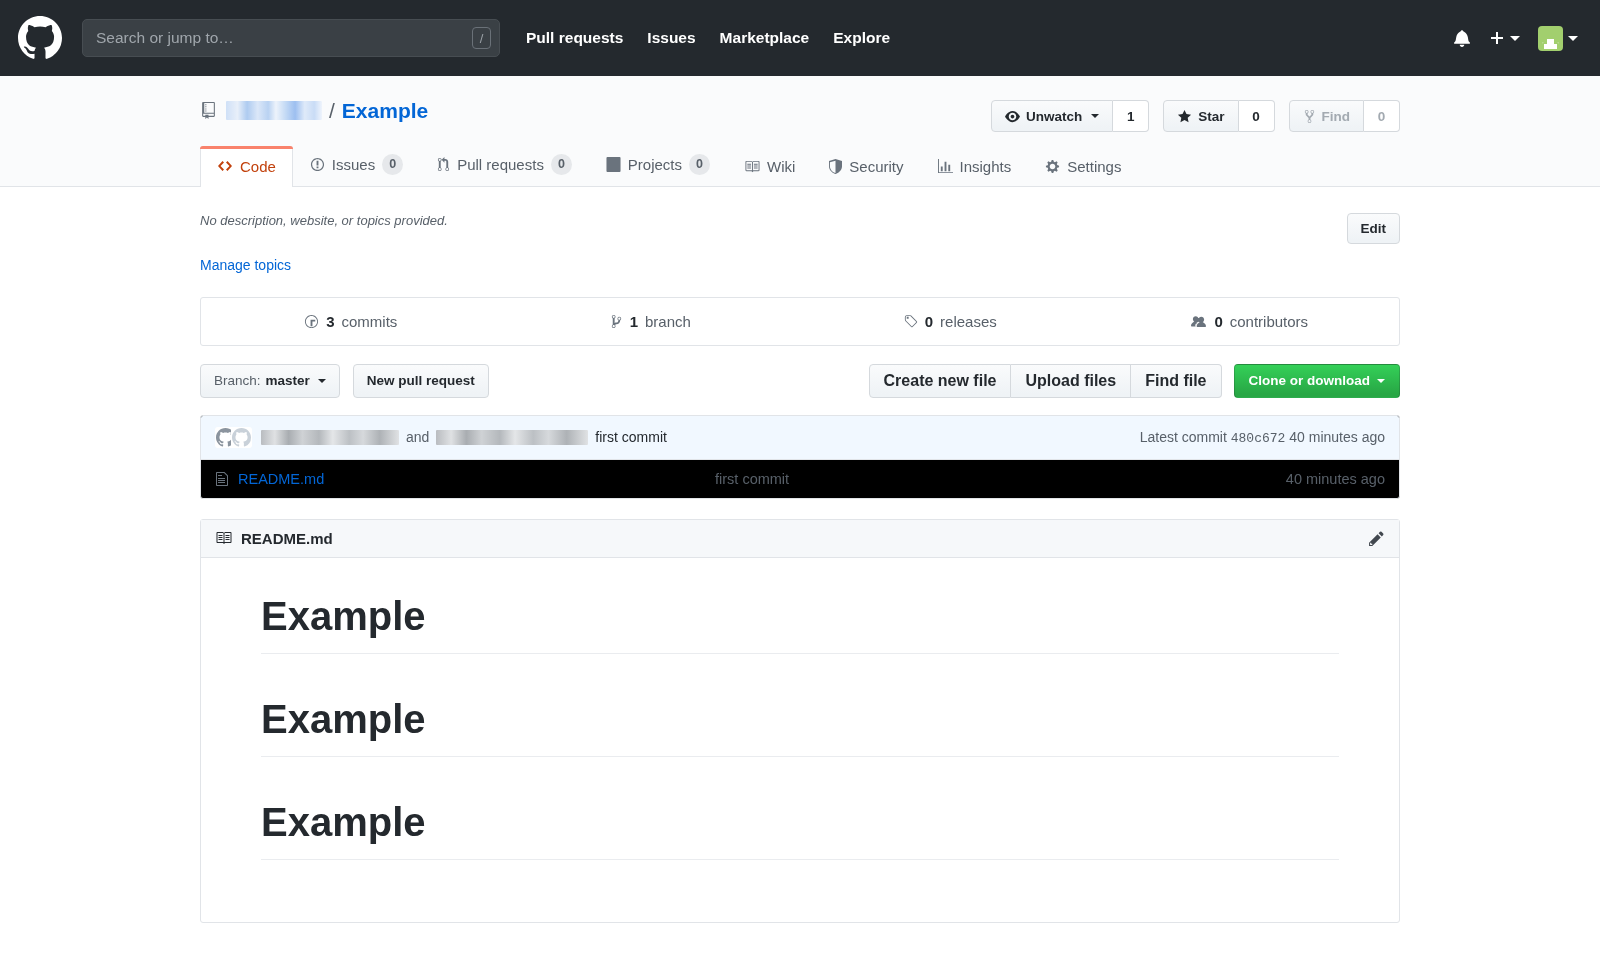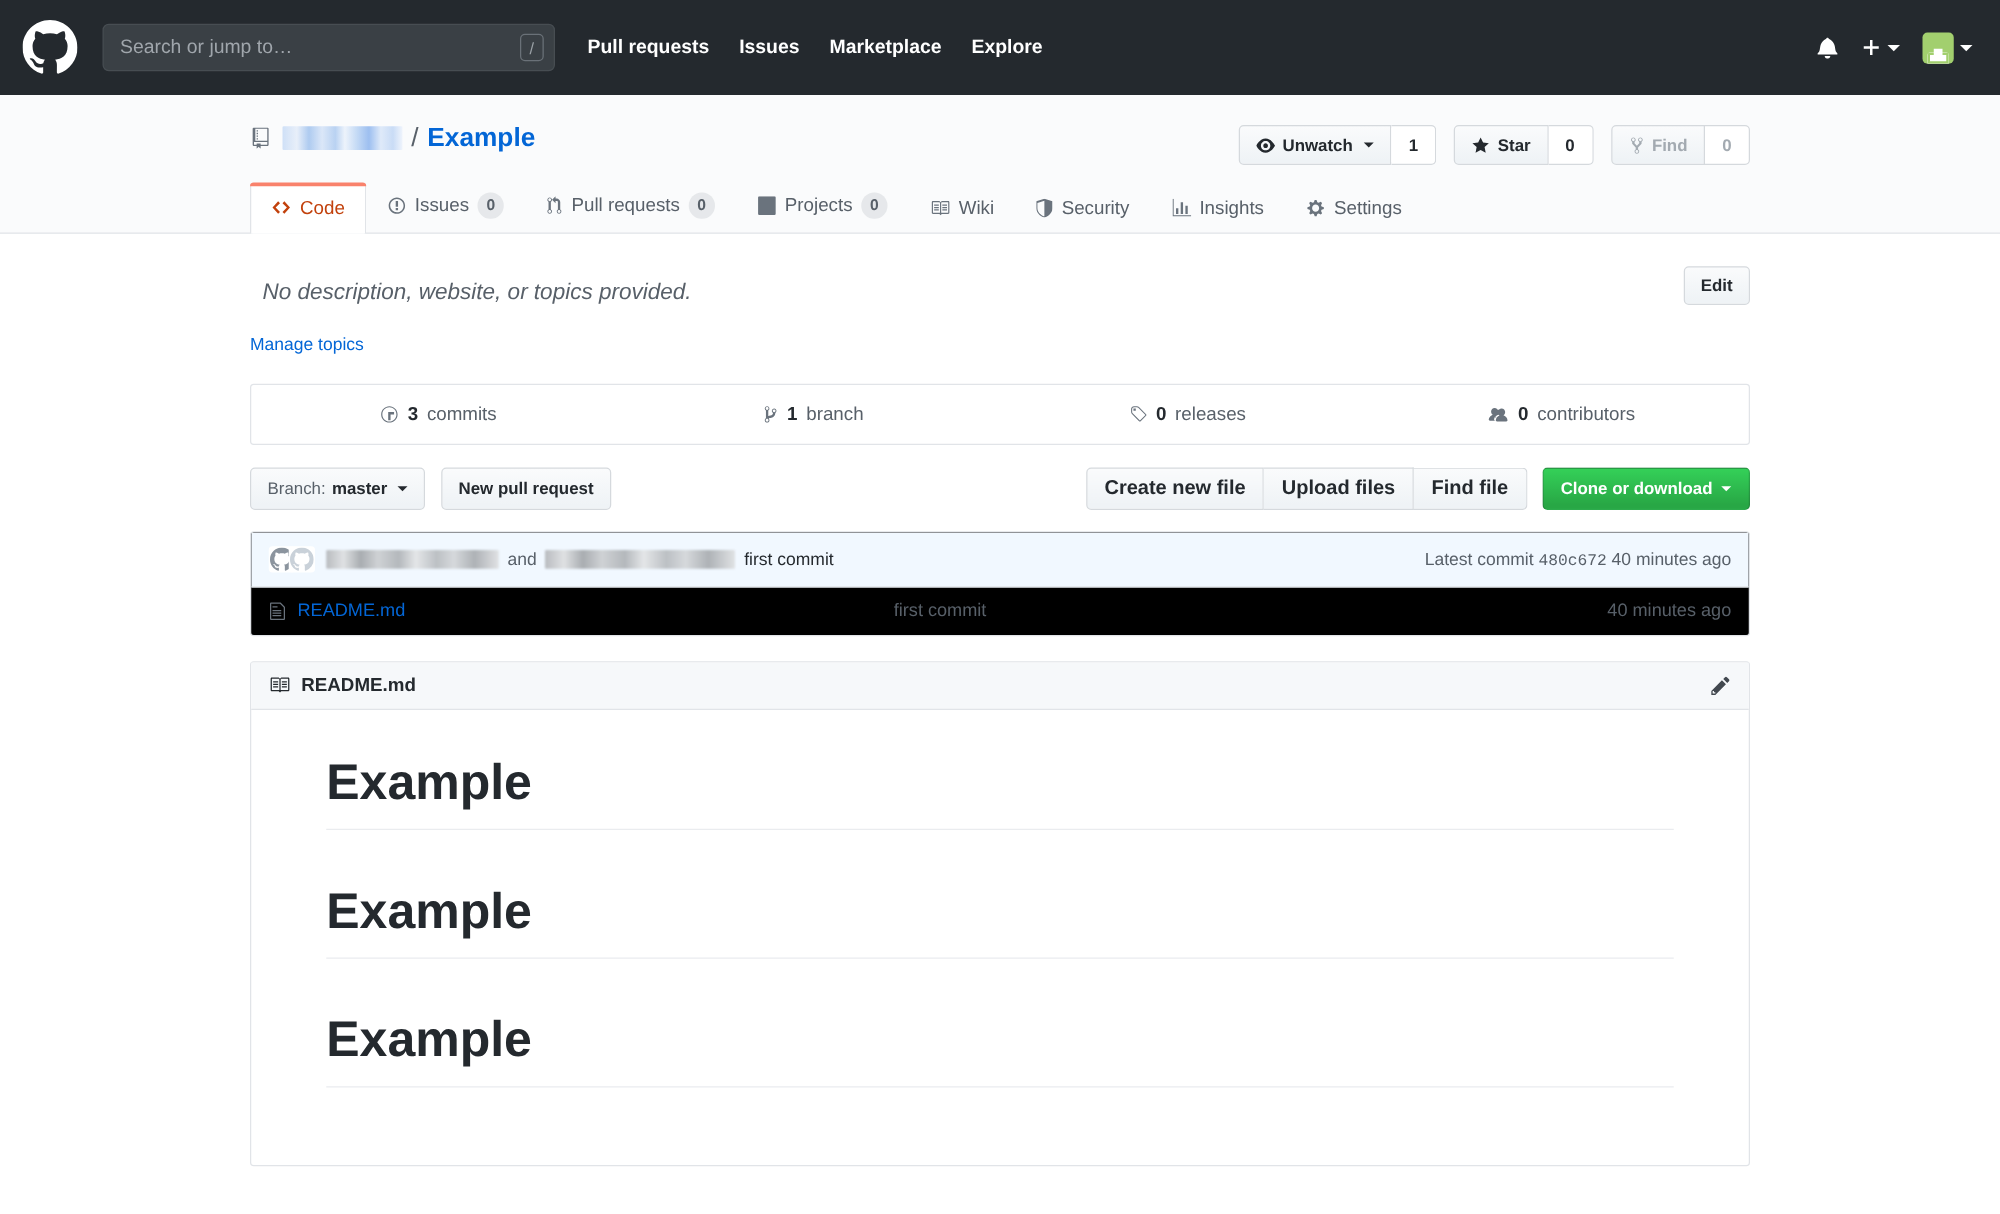--- a/index.html
+++ b/index.html
@@ -18,21 +18,21 @@
     height: 76px;
     background: #24292e;
     display: flex;
     align-items: center;
     padding: 0 22px 0 18px;
     color: #ffffff;
   }
   .gh-logo { width: 44px; height: 44px; flex: none; margin-right: 20px; }
   .gh-logo svg { display: block; }
 
-  .search-wrap { position: relative; width: 362px; flex: none; }
+  .search-wrap { position: relative; width: 418px; flex: none; }
   .search-input {
     width: 100%;
     height: 38px;
     background: #3a4045;
     border: 1px solid #474d52;
     border-radius: 5px;
     color: #ffffff;
     font-family: "Liberation Sans", sans-serif;
     font-size: 15.5px;
     padding: 0 38px 0 13px;
@@ -205,24 +205,24 @@
     padding: 1px 7px;
     line-height: 1.5;
   }
   .tab svg { flex: none; }
 
   
   .page-body { width: 1200px; margin: 0 auto; padding-top: 26px; }
 
   .desc-row { display: flex; align-items: flex-start; }
   .desc-text {
-    font-size: 18px;
+    font-size: 13px;
     font-style: italic;
     color: #586069;
-    margin: 10px;
+    margin: 0;
   }
   .edit-btn {
     margin-left: auto;
     background: linear-gradient(180deg, #fafbfc 0%, #eff3f6 90%);
     border: 1px solid #d5d9dd;
     border-radius: 4px;
     font-size: 13.5px;
     font-weight: bold;
     font-family: "Liberation Sans", sans-serif;
     color: #24292e;

